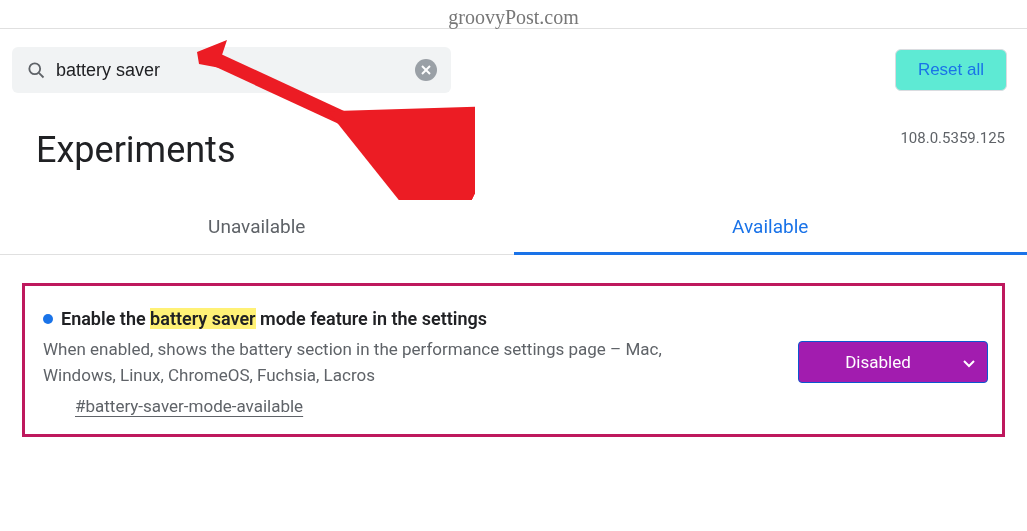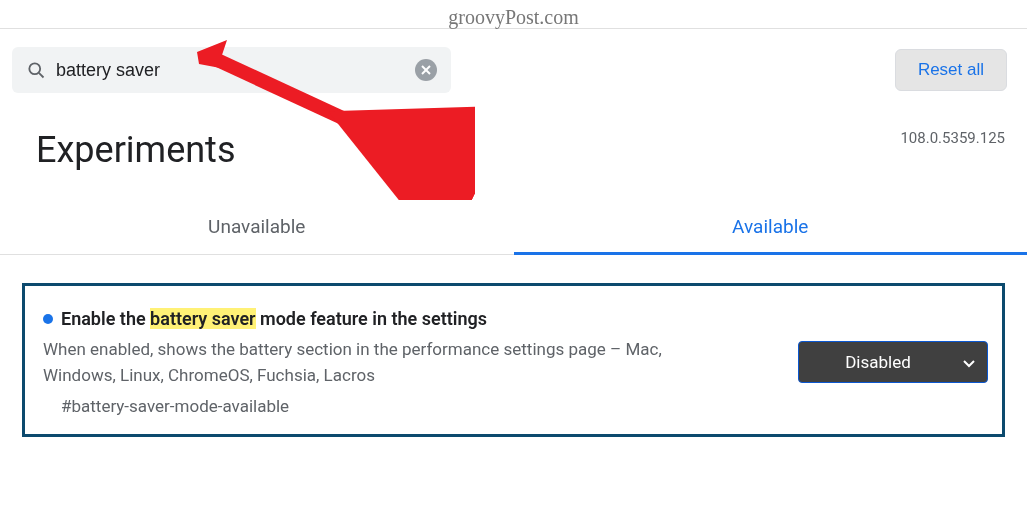--- a/index.html
+++ b/index.html
@@ -60,21 +60,21 @@
       background: #9aa0a6;
       display: flex;
       align-items: center;
       justify-content: center;
       cursor: pointer;
     }
     .clear-btn svg { display: block; }
     .spacer { flex: 1; }
     .reset-btn {
       border: 1px solid #dadce0;
-      background: #e5e5e5;
+      background: #5eead4;
       color: #1a73e8;
       font-size: 17px;
       font-weight: 500;
       padding: 10px 22px;
       border-radius: 6px;
       cursor: pointer;
     }
     .title-row {
       display: flex;
       justify-content: space-between;
@@ -113,21 +113,21 @@
       content: "";
       position: absolute;
       bottom: -1px;
       left: 0;
       right: 0;
       height: 3px;
       background: #1a73e8;
     }
     .flag-container {
       margin: 28px 22px 0 22px;
-      border: 3px solid #0c4a6e;
+      border: 3px solid #be185d;
       padding: 22px 14px 18px 14px;
       display: flex;
       align-items: center;
       gap: 20px;
       justify-content: center;
     }
     .flag-left {
       flex: 1;
       padding-left: 4px;
     }
@@ -153,26 +153,27 @@
       font-size: 17px;
       color: #5f6368;
       margin-top: 8px;
       line-height: 1.5;
       max-width: 640px;
     }
     .flag-id {
       font-size: 17px;
       color: #5f6368;
       margin-top: 8px;
-      margin-left: 18px;
+      margin-left: 32px;
+      text-decoration: underline;
       text-decoration-style: solid;
       text-underline-offset: 4px;
     }
     .flag-select {
-      background: #404040;
+      background: #a21caf;
       color: #fff;
       border: 1px solid #0b57d0;
       padding: 10px 62px 10px 32px;
       font-size: 17px;
       border-radius: 4px;
       position: relative;
       cursor: pointer;
       min-width: 190px;
       text-align: center;
     }

